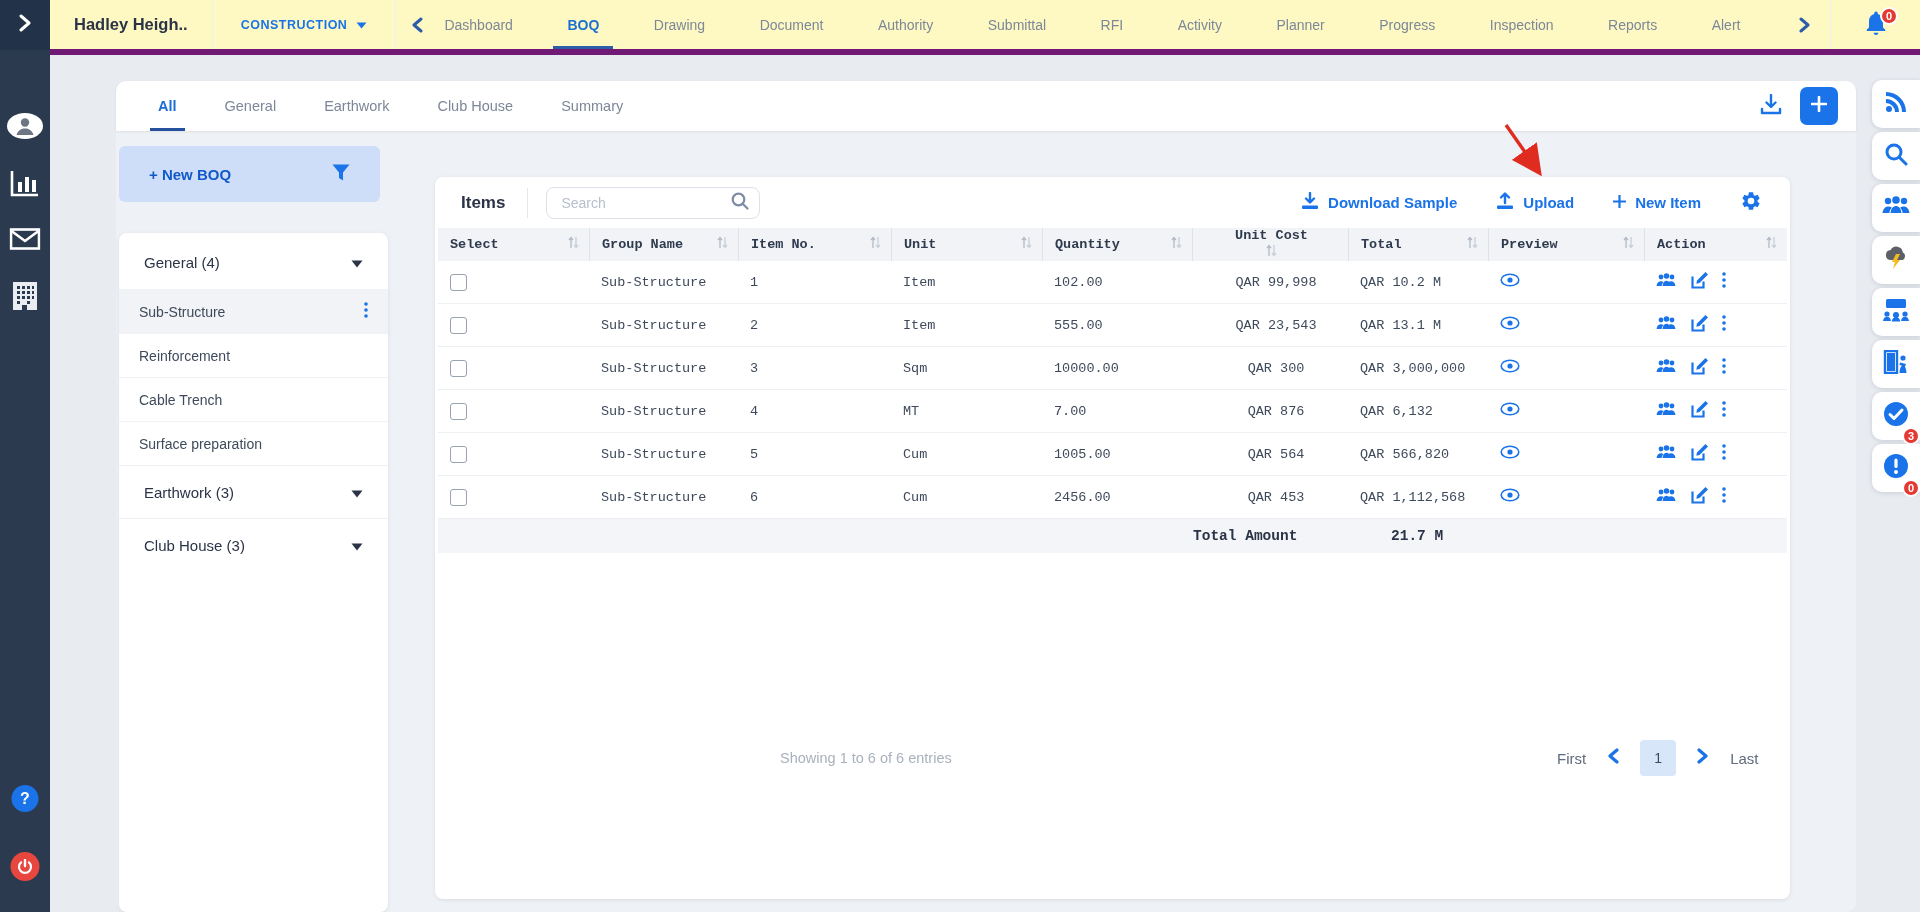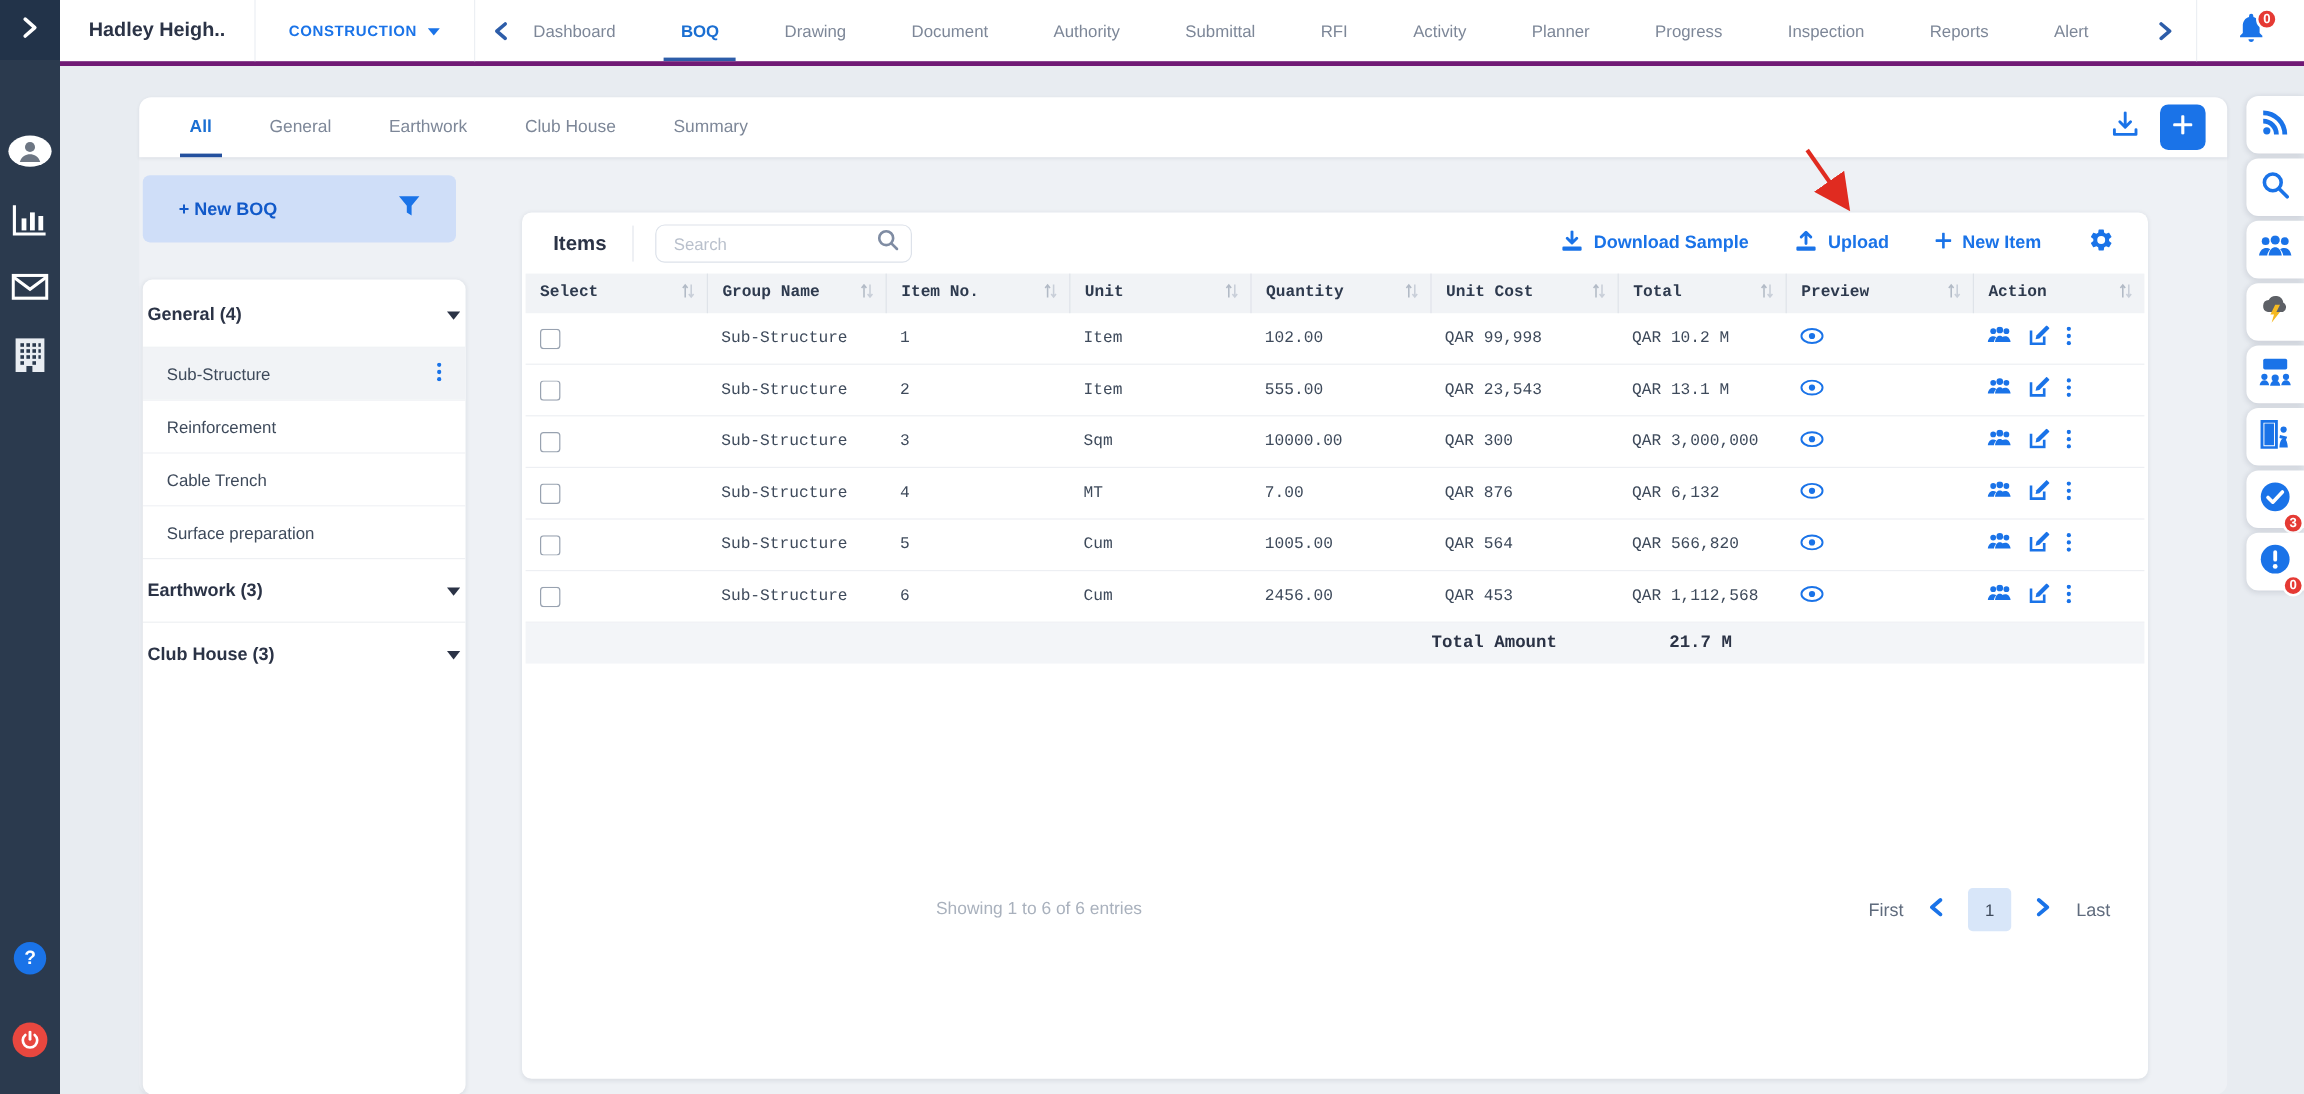--- a/index.html
+++ b/index.html
@@ -12,22 +12,22 @@
   .lsidebar{position:absolute;left:0;top:0;width:50px;height:912px;background:#2b3a4e;z-index:30;}
   .expand-box{position:absolute;left:0;top:0;width:50px;height:50px;background:#223349;
               display:flex;align-items:center;justify-content:center;}
   .side-icon{position:absolute;left:50%;transform:translateX(-50%);display:flex;align-items:center;justify-content:center;}
   .help-circle{width:27px;height:27px;border-radius:50%;background:#1a73e8;color:#fff;
                font-weight:bold;font-size:16px;display:flex;align-items:center;justify-content:center;}
   .power-circle{width:29px;height:29px;border-radius:50%;background:#e8473f;
                 display:flex;align-items:center;justify-content:center;}
 
   
-  .topbar{position:absolute;left:50px;top:0;width:1870px;height:55px;background:#ffffff;
-          border-bottom:4px solid #701a75;display:flex;align-items:stretch;z-index:20;}
+  .topbar{position:absolute;left:50px;top:0;width:1870px;height:55px;background:#fef9c3;
+          border-bottom:6px solid #701a75;display:flex;align-items:stretch;z-index:20;}
   .tb-title{display:flex;align-items:center;padding:0 24px;border-right:1px solid #eceff3;
             font-weight:bold;font-size:16.5px;color:#2b3346;white-space:nowrap;}
   .tb-module{display:flex;align-items:center;gap:9px;padding:0 28px;border-right:1px solid #eceff3;
              color:#1a73e8;font-weight:bold;font-size:12.5px;letter-spacing:.5px;white-space:nowrap;}
   .tb-back{display:flex;align-items:center;justify-content:center;width:42px;}
   .tb-tabs{flex:1;display:flex;align-items:stretch;justify-content:space-between;padding:0 10px 0 0;overflow:hidden;}
   .tb-tab{display:flex;align-items:center;padding:0 6px;font-size:14px;color:#7d8798;position:relative;white-space:nowrap;}
   .tb-tab.active{color:#1b6fd2;font-weight:bold;}
   .tb-tab.active::after{content:"";position:absolute;left:-8px;right:-8px;bottom:0;height:3px;background:#2d5da9;}
   .tb-more{display:flex;align-items:center;padding:0 10px;}
@@ -47,22 +47,22 @@
   .sec-tab.active::after{content:"";position:absolute;left:16px;right:16px;bottom:0;height:3px;background:#24509e;}
   .sec-actions{margin-left:auto;display:flex;align-items:center;gap:18px;}
   .plus-btn{width:38px;height:38px;background:#1a73e8;border-radius:7px;display:flex;align-items:center;justify-content:center;}
 
   
   .newboq{position:absolute;left:119px;top:146px;width:261px;height:56px;background:#cfdef8;border-radius:6px;
           display:flex;align-items:center;justify-content:space-between;padding:0 30px;z-index:6;}
   .newboq-label{color:#1159c9;font-size:15px;font-weight:bold;}
   .tree{position:absolute;left:119px;top:233px;width:269px;height:679px;background:#fff;border-radius:8px;
         box-shadow:0 1px 4px rgba(20,30,60,.09);z-index:6;overflow:hidden;}
-  .tree-group{height:53px;display:flex;align-items:center;justify-content:space-between;padding:0 4px;
-              font-size:15px;font-weight:bold;color:#2b3346;border-top:1px solid #eef0f3;}
+  .tree-group{height:53px;display:flex;align-items:center;justify-content:space-between;padding:0 25px;
+              font-size:15px;font-weight:normal;color:#2b3346;border-top:1px solid #eef0f3;}
   .tree-group:first-child{border-top:0;margin-top:3px;}
   .tree-item{height:44px;display:flex;align-items:center;justify-content:space-between;padding:0 20px;
              font-size:14px;color:#3e4a5b;border-top:1px solid #f0f2f5;}
   .tree-item.sel{background:#f1f3f6;}
 
   
   .items-card{position:absolute;left:435px;top:177px;width:1355px;height:722px;background:#fff;border-radius:8px;
               box-shadow:0 1px 4px rgba(20,30,60,.09);z-index:6;}
   .items-head{height:51px;display:flex;align-items:center;padding:0 12px;}
   .items-title{font-size:17px;font-weight:bold;color:#2b3346;padding:0 14px;}
@@ -76,21 +76,21 @@
   .hact{color:#1a73e8;font-size:15px;font-weight:bold;display:flex;gap:9px;align-items:center;}
 
   .tbl{position:absolute;left:3px;top:51px;width:1349px;font-family:Liberation Mono, monospace;}
   .trh{display:flex;height:33px;background:#f1f3f6;align-items:stretch;font-size:13.5px;font-weight:bold;color:#2e3a4e;}
   .th{display:flex;align-items:center;justify-content:space-between;padding:0 10px 0 12px;border-left:1px solid #dfe3e9;}
   .th:first-child{border-left:0;}
   .sort-ic{color:#b8bfca;}
   .tr{display:flex;height:43px;align-items:center;border-bottom:1px solid #edeff3;font-size:13.5px;color:#3e4a5b;}
   .td{padding-left:12px;display:flex;align-items:center;gap:14px;overflow:hidden;}
   .c0{width:151px;} .c1{width:149px;} .c2{width:153px;} .c3{width:151px;} .c4{width:150px;}
-  .c5{width:156px;} .c6{width:140px;gap:16px;} .c7{width:156px;} .c8{width:143px;}
+  .c5{width:156px;flex-direction:column;} .c6{width:140px;gap:16px;} .c7{width:156px;} .c8{width:143px;}
   .cb{width:17px;height:17px;border:1.5px solid #98a2b0;border-radius:3px;background:#fff;}
   .totalrow{display:flex;height:34px;background:#f3f5f8;align-items:center;font-size:14.5px;font-weight:bold;color:#2b3346;}
   .totalrow .spacer{width:755px;}
   .totalrow .tlabel{width:156px;text-align:left;padding-right:24px;}
   .totalrow .tvalue{width:160px;padding-left:42px;}
 
   .showing{position:absolute;left:345px;top:573px;font-size:14.5px;color:#a9b1bd;}
   .pager{position:absolute;left:1122px;top:563px;display:flex;align-items:center;gap:21px;}
   .pg-ends{font-size:15px;color:#5f6b7d;}
   .page-box{width:36px;height:36px;background:#d8e6f9;border-radius:4px;display:flex;align-items:center;

